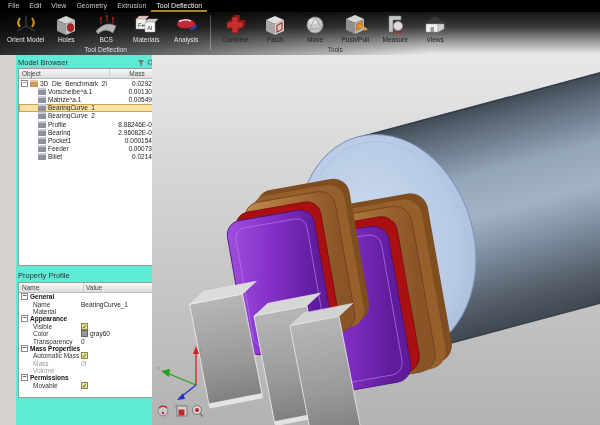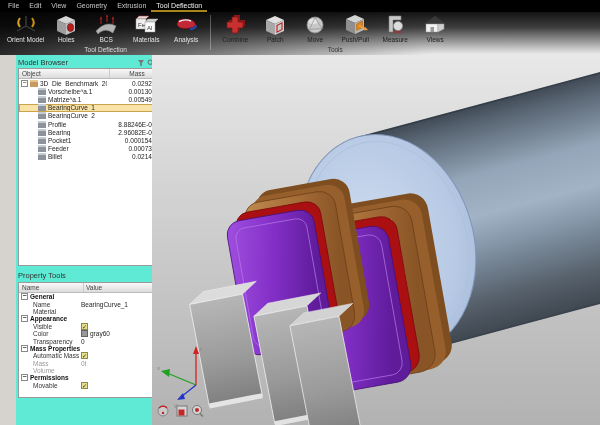--- a/index.html
+++ b/index.html
@@ -284,21 +284,21 @@
           <div class="tree-row" style="padding-left: 11px;">
             <span class="expander"></span>
             <span class="node-icon"></span>
             <span class="node-label">Billet</span>
             <span class="node-mass">0.021471t</span>
           </div>
         </div>
     </div>
 
     <div class="panel-header pe-header">
-      <span class="ph-title">Property Tools</span>
+      <span class="ph-title">Property Profile</span>
       <span class="ph-icons">
         <svg width="8" height="8">
             <path d="M1.5 1.5 L6.5 6.5 M6.5 1.5 L1.5 6.5" stroke="#555" stroke-width="1.2"></path>
           </svg>
       </span>
     </div>
 
     <div class="white-box pe-box">
       <div class="cols">
         <span class="col-a" style="flex:none;width:61px;">Name</span>

